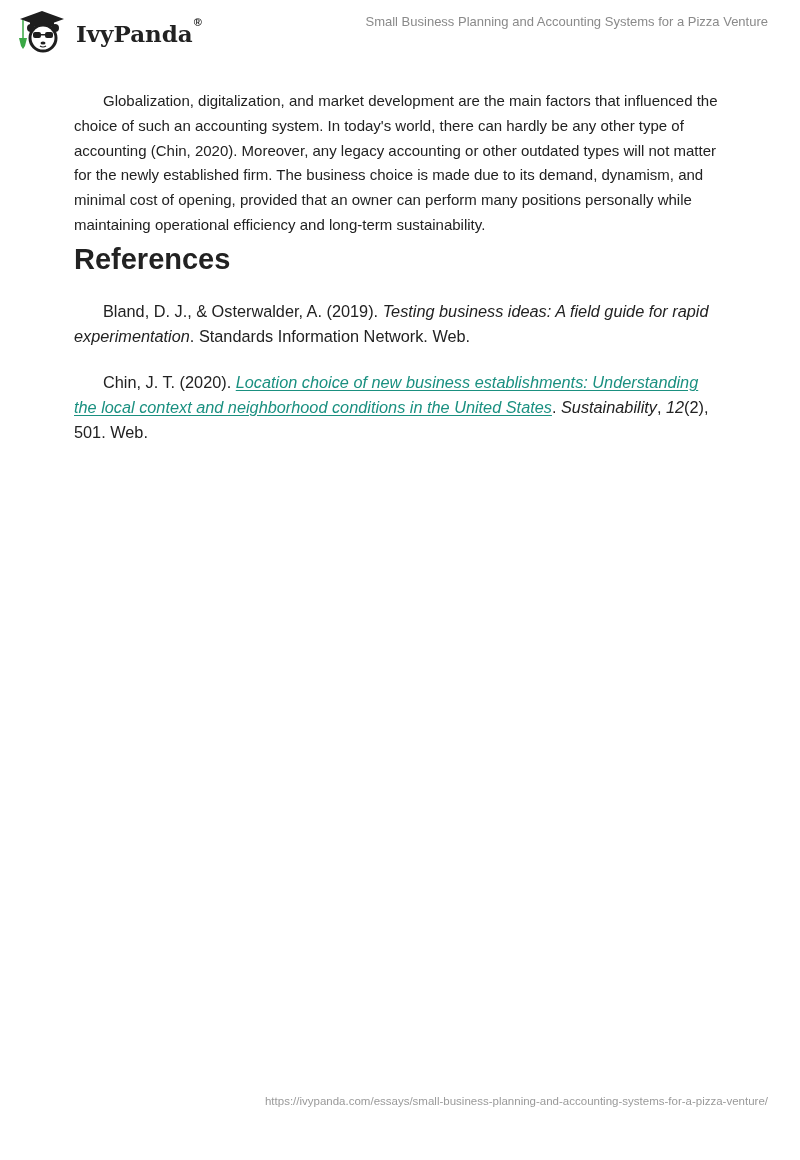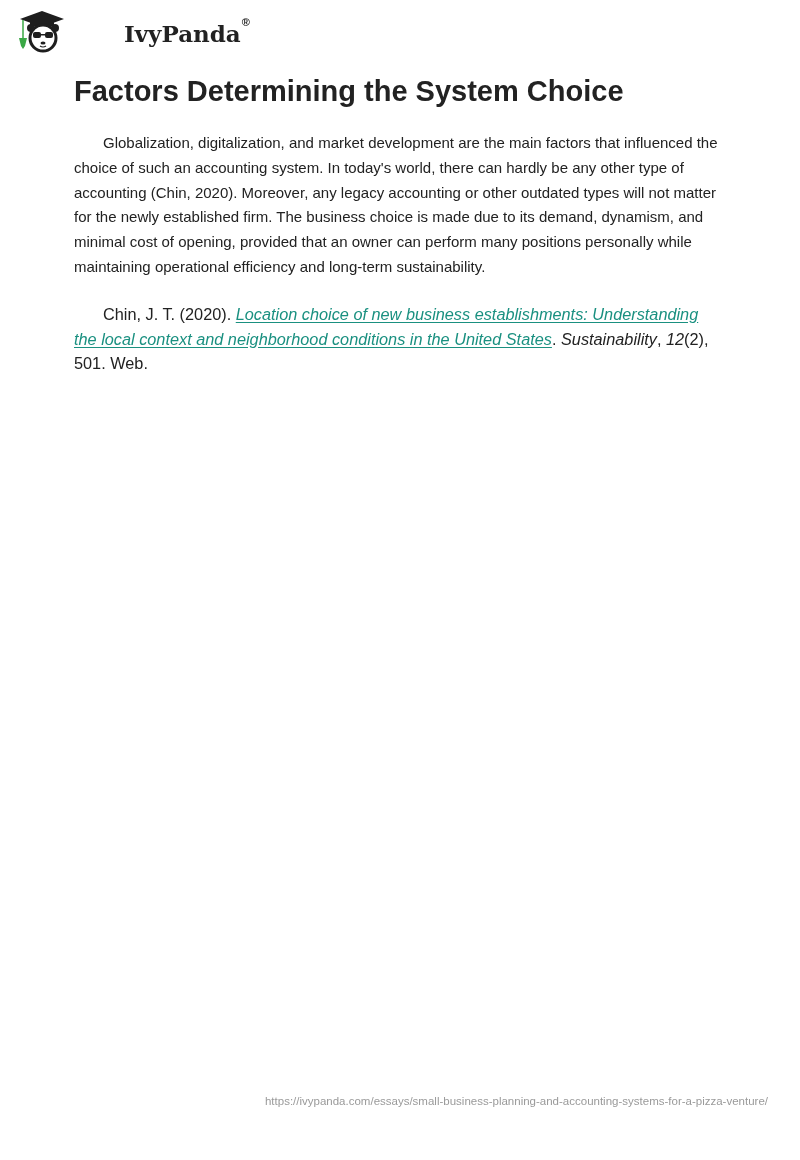--- a/index.html
+++ b/index.html
@@ -21,21 +21,20 @@
       top: 0;
       width: 800px;
       height: 60px;
     }
     .logo {
       position: absolute;
       left: 14px;
       top: 8px;
       display: flex;
       align-items: center;
-      gap: 48px;
     }
     .logo-icon {
       width: 56px;
       height: 46px;
       display: block;
     }
     .logo-text {
       font-family: "DejaVu Serif", serif;
       font-weight: bold;
       font-size: 23px;
@@ -132,24 +131,26 @@
 
       <rect x="19" y="24" width="8" height="6" rx="2" fill="#1e1e1e"></rect>
       <rect x="31" y="24" width="8" height="6" rx="2" fill="#1e1e1e"></rect>
       <rect x="27" y="26" width="4" height="1.5" fill="#1e1e1e"></rect>
 
       <ellipse cx="29" cy="35" rx="2.5" ry="1.6" fill="#1e1e1e"></ellipse>
       <path d="M26,38 Q29,40 32,38" stroke="#1e1e1e" stroke-width="1.2" fill="none"></path>
     </svg>
     <span class="logo-text"><span>IvyPanda</span><span class="logo-reg">®</span></span>
   </div>
+  <div class="doc-title">Small Business Planning and Accounting Systems for a Pizza Venture</div>
 </div>
 
 <div class="content">
-  <h1 class="section-heading">Factors Determining the System Choice</h1>
   <p class="para para-main">Globalization, digitalization, and market development are the main factors that influenced the choice of such an accounting system. In today's world, there can hardly be any other type of accounting (Chin, 2020). Moreover, any legacy accounting or other outdated types will not matter for the newly established firm. The business choice is made due to its demand, dynamism, and minimal cost of opening, provided that an owner can perform many positions personally while maintaining operational efficiency and long-term sustainability.</p>
 
+  <h1 class="section-heading h-references">References</h1>
 
+  <p class="ref ref-1"><span>Bland, D. J., &amp; Osterwalder, A. (2019). </span><span class="ital">Testing business ideas: A field guide for rapid experimentation</span><span>. Standards Information Network. Web.</span></p>
 
   <p class="ref ref-2"><span>Chin, J. T. (2020). </span><a href="#">Location choice of new business establishments: Understanding the local context and neighborhood conditions in the United States</a><span>. </span><span class="ital">Sustainability</span><span>, </span><span class="ital">12</span><span>(2), 501. Web.</span></p>
 </div>
 
 <div class="footer-url">https://ivypanda.com/essays/small-business-planning-and-accounting-systems-for-a-pizza-venture/</div>
 
 </body></html>

